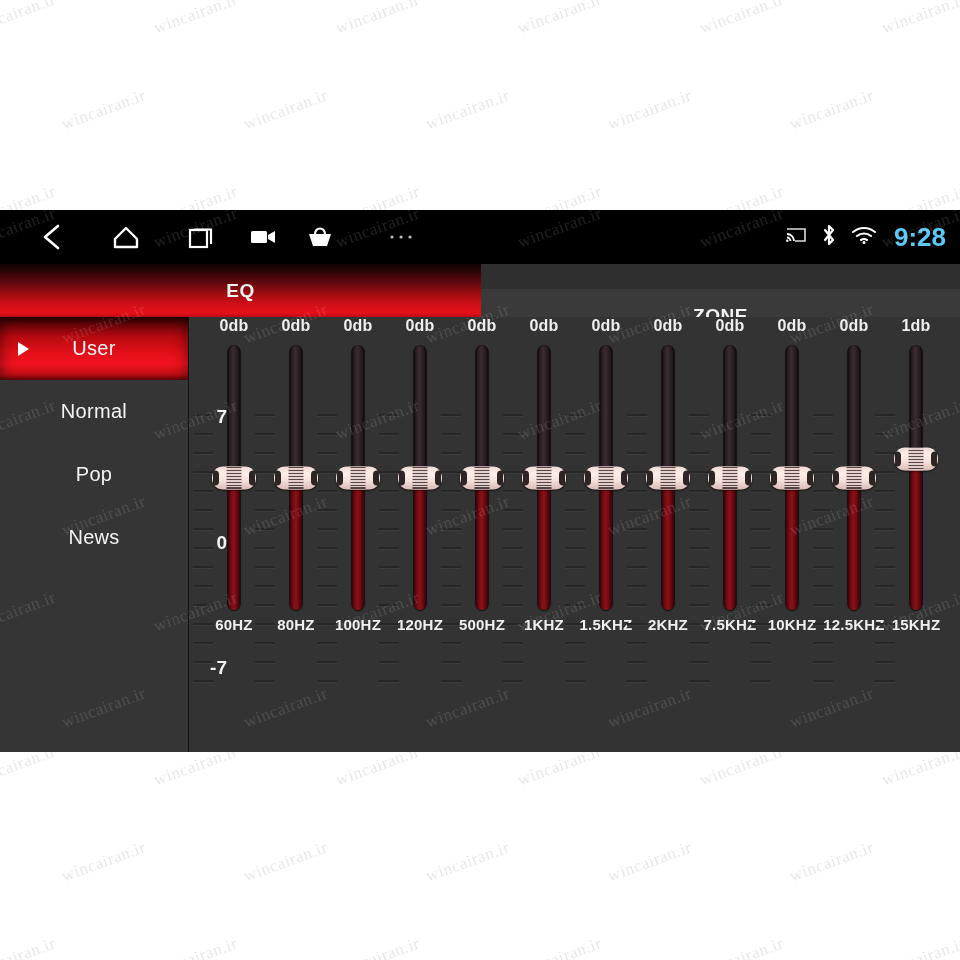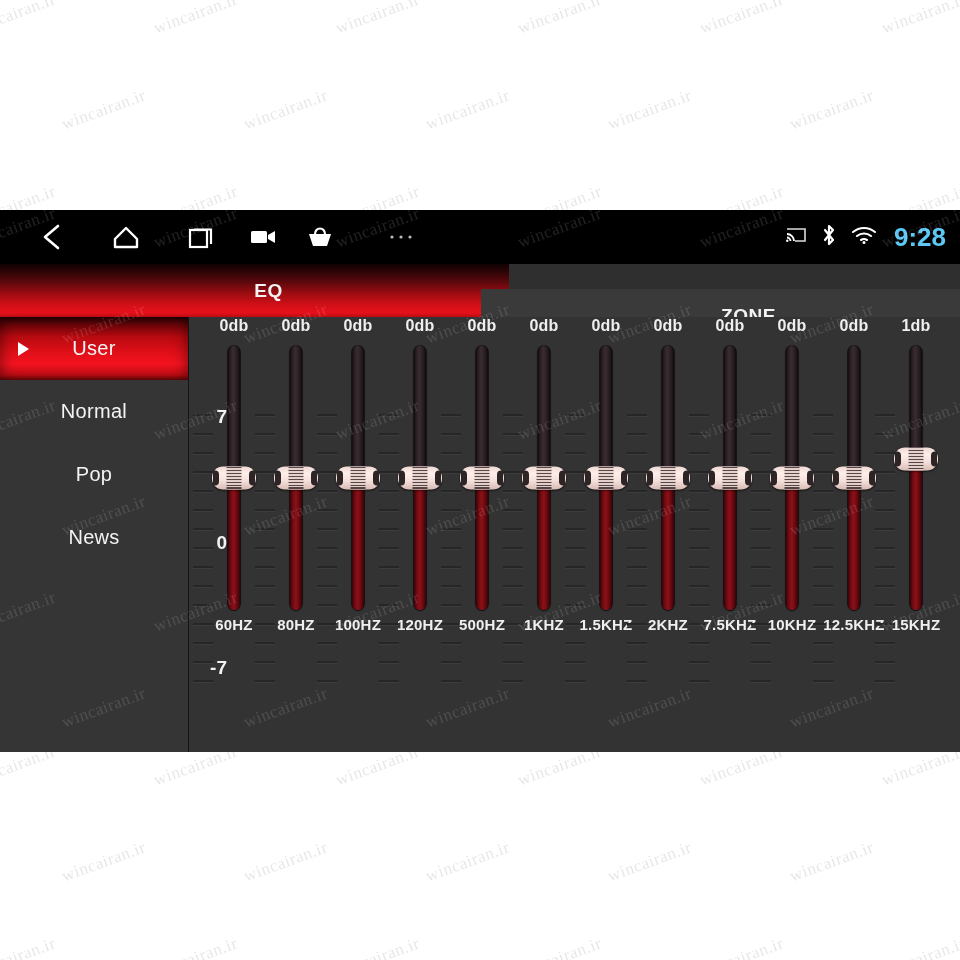--- a/index.html
+++ b/index.html
@@ -74,21 +74,20 @@
     position: absolute;
     top: 0;
     height: 53px;
     display: flex;
     align-items: center;
     justify-content: center;
     color: #f2f2f2;
     font-size: 19px;
     font-weight: bold;
     letter-spacing: 0.5px;
-    padding-left: 28px;
   }
   #tab-eq {
     left: 0;
     width: 481px;
     background: linear-gradient(to bottom,
                 #120203 0%, #2b0406 14%, #5d080c 34%,
                 #a00d12 57%, #d00f17 76%, #e6101a 92%, #b80c13 100%);
   }
   #tab-zone {
     left: 481px;

